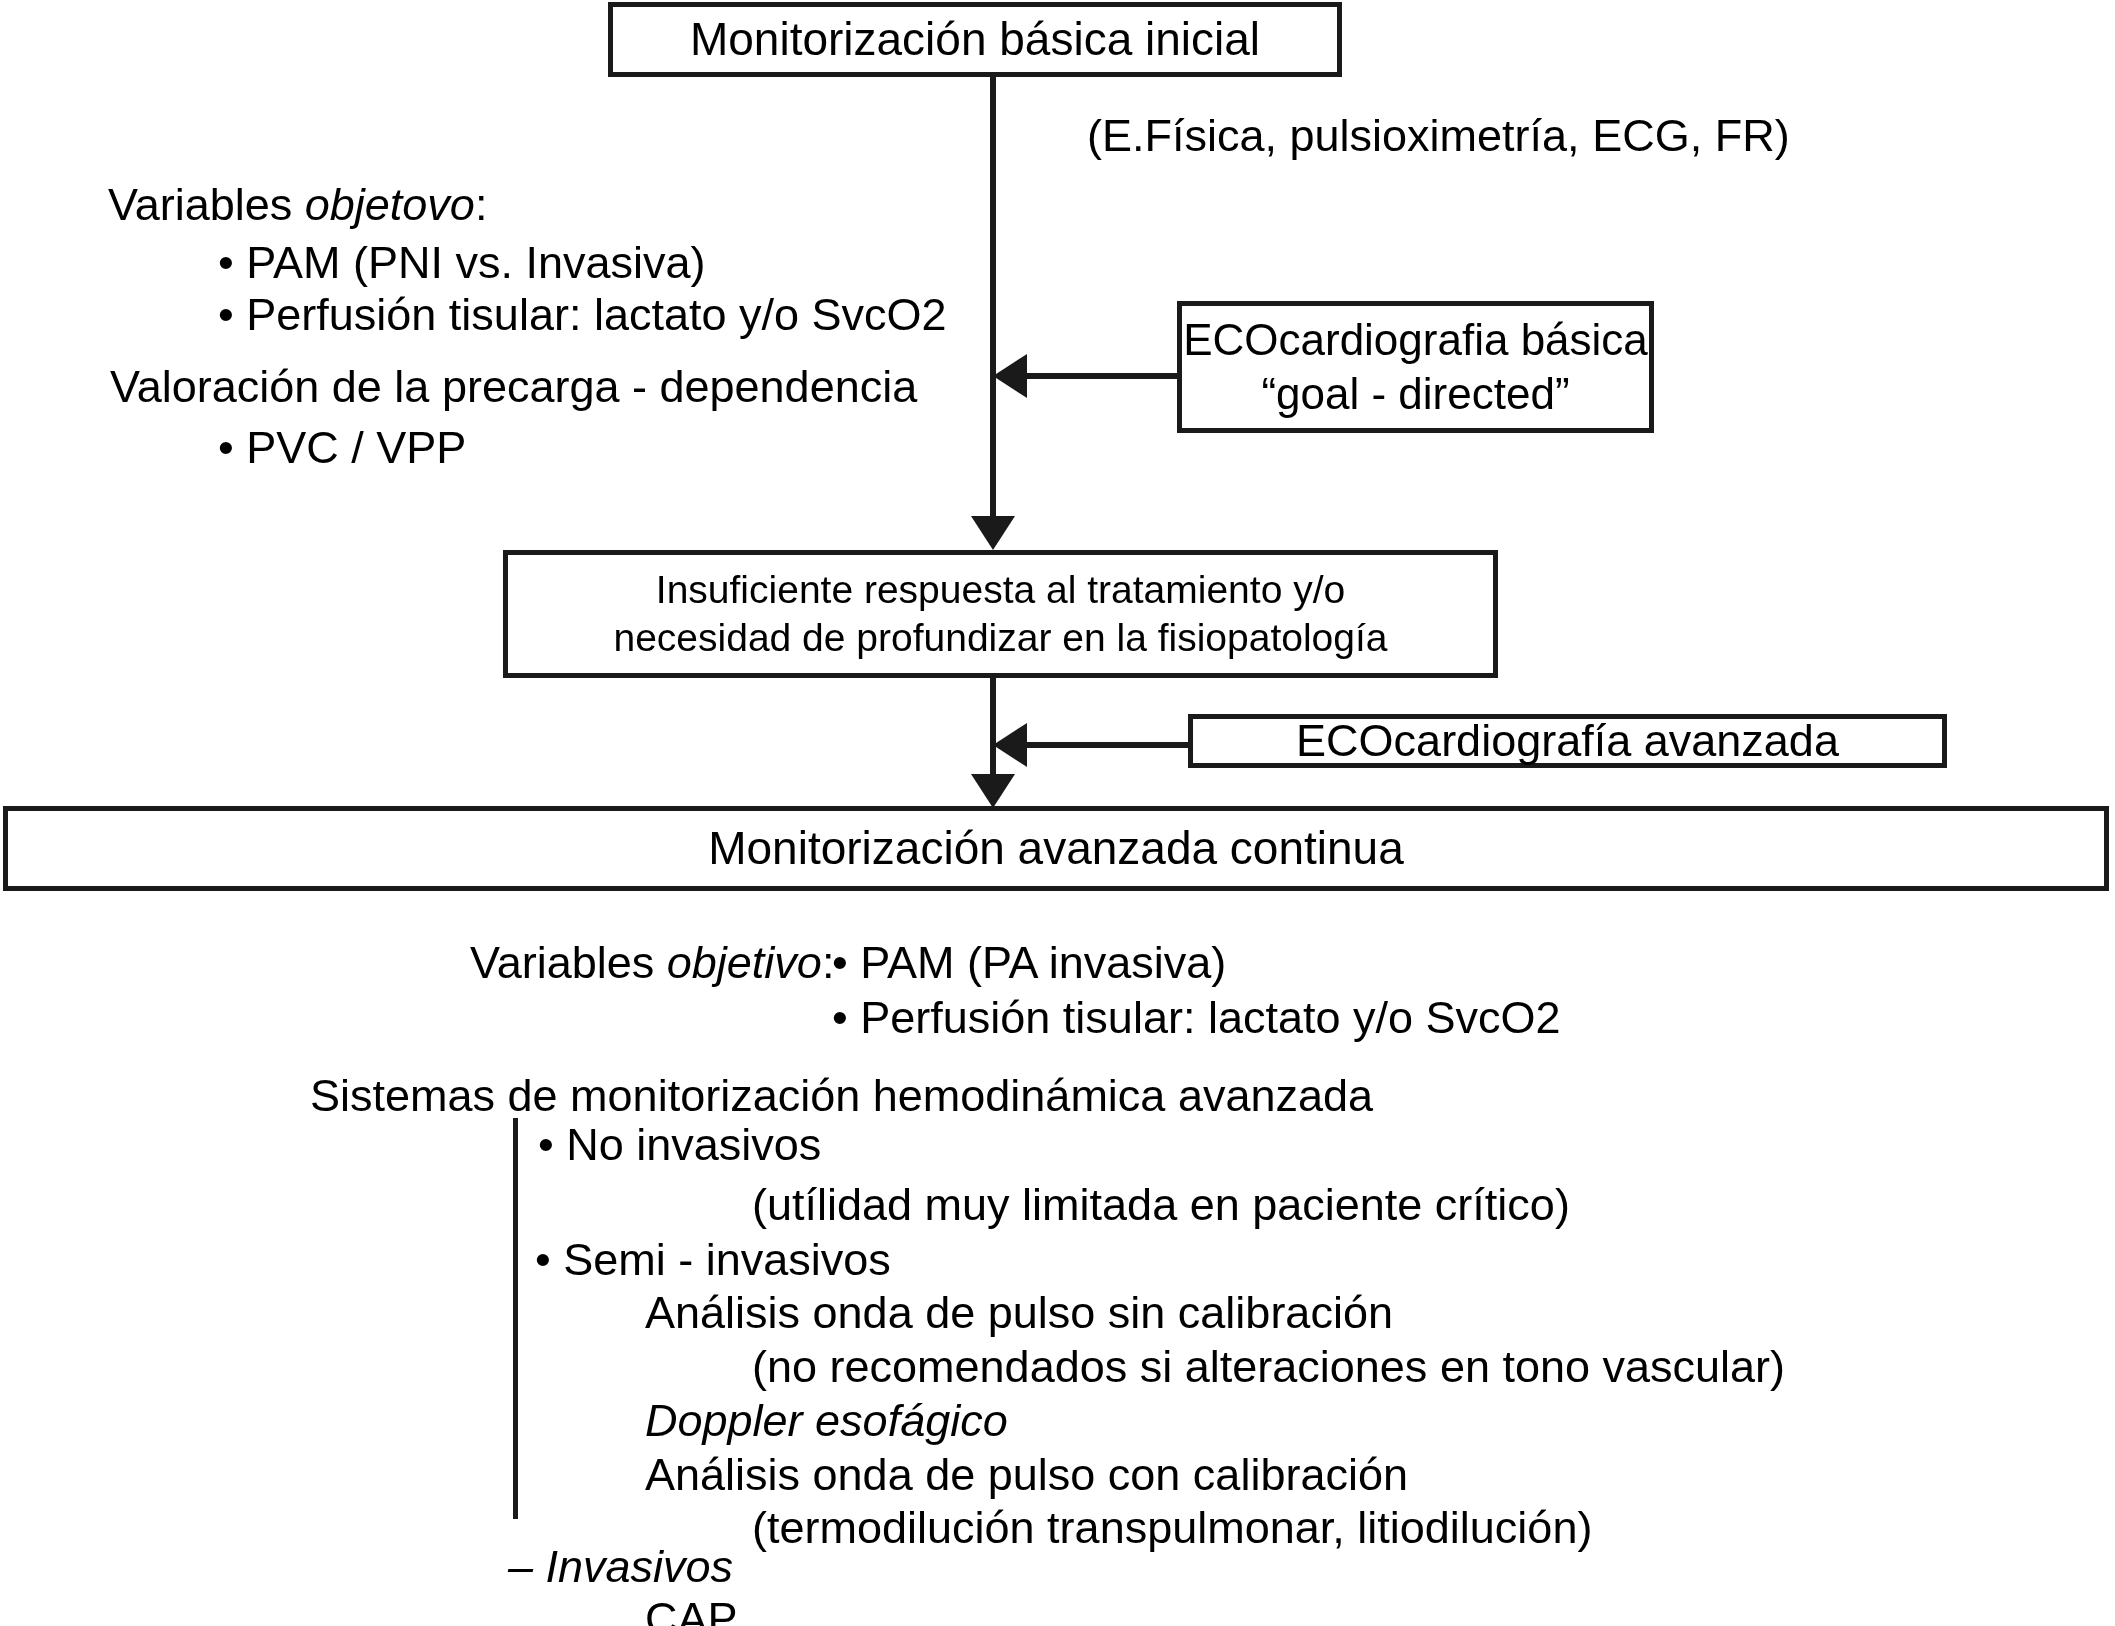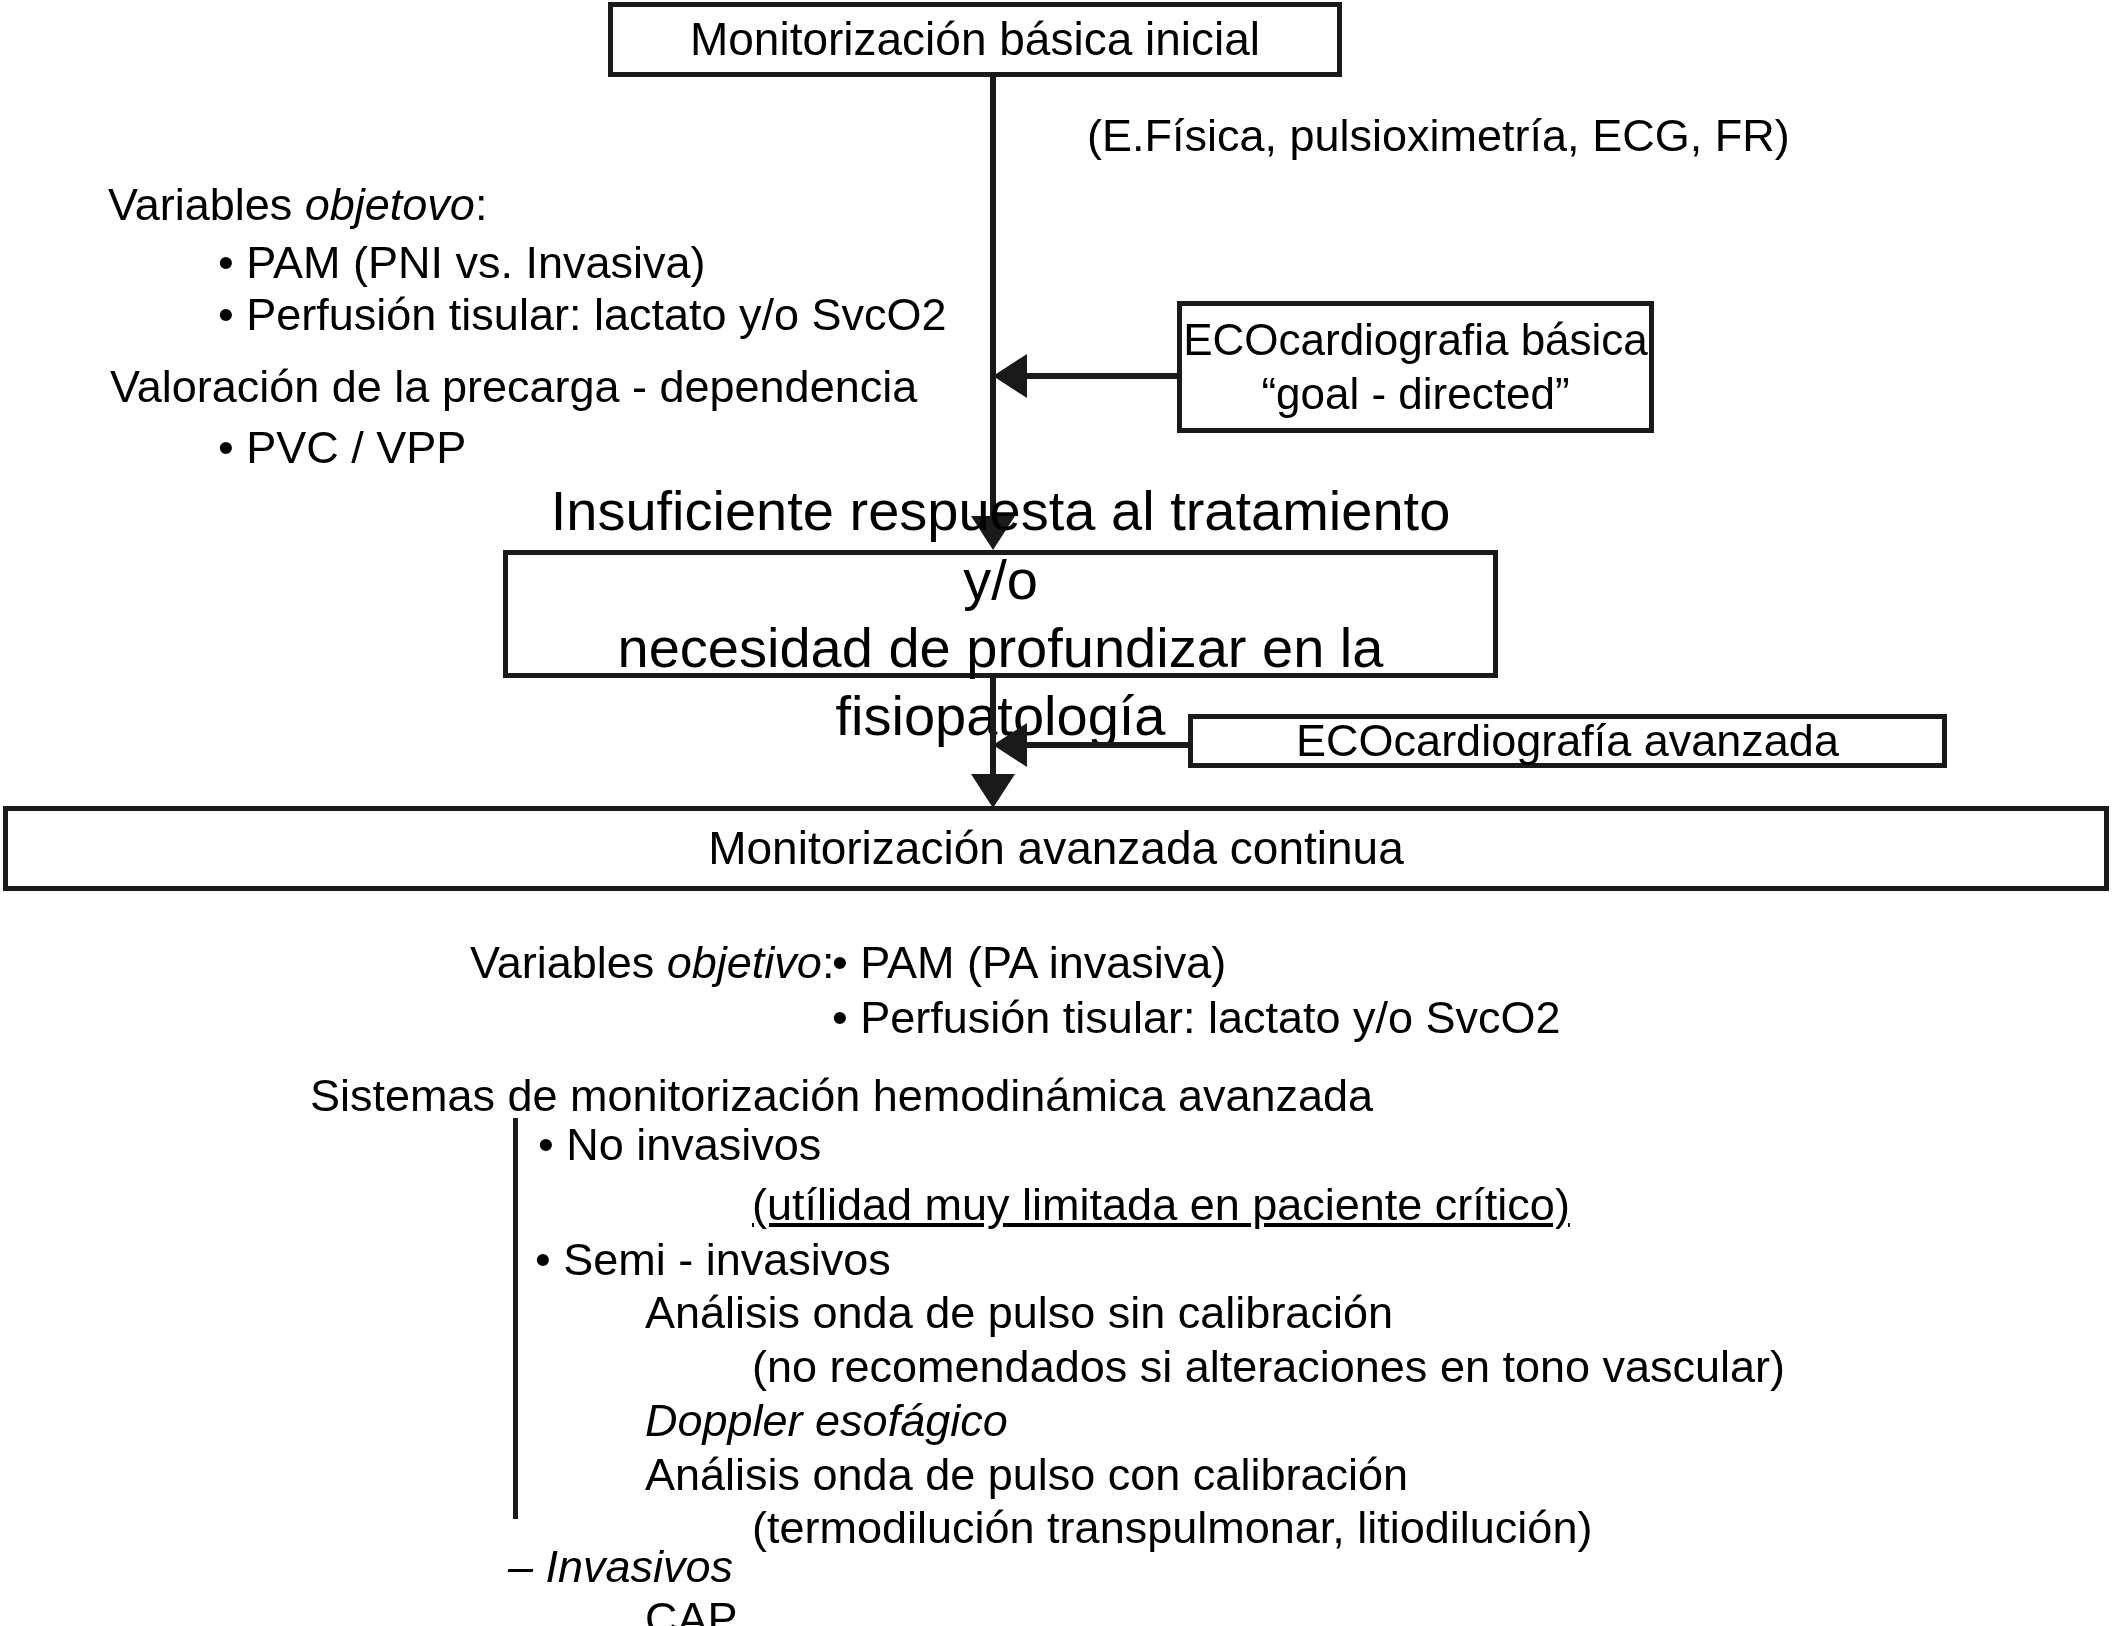--- a/index.html
+++ b/index.html
@@ -98,21 +98,21 @@
 
   <div class="box" style="left:1177px; top:301px; width:477px; height:132px; font-size:44px;">
     <span class="boxtext">
       <span>ECOcardiografia básica</span><br>
       <span>“goal - directed”</span>
     </span>
   </div>
   <div class="hline" style="left:1020px; top:373px; width:160px;"></div>
   <div class="arrow-left" style="left:993px; top:354px;"></div>
 
-  <div class="box" style="left:503px; top:550px; width:995px; height:128px; font-size:56px;">
+  <div class="box" style="left:503px; top:550px; width:995px; height:128px; font-size:39px;">
     <span class="boxtext">
       <span>Insuficiente respuesta al tratamiento y/o</span><br>
       <span>necesidad de profundizar en la fisiopatología</span>
     </span>
   </div>
 
   <div class="vline" style="left:990px; top:678px; height:124px;"></div>
   <div class="arrow-down" style="left:971px; top:774px;"></div>
 
   <div class="box" style="left:1188px; top:714px; width:759px; height:54px; font-size:45px;">
@@ -130,21 +130,21 @@
   </div>
 
   <div class="txt" style="left:832px; top:940px;">• PAM (PA invasiva)</div>
   <div class="txt" style="left:832px; top:995px;">• Perfusión tisular: lactato y/o SvcO2</div>
 
   <div class="txt" style="left:310px; top:1073px;">Sistemas de monitorización hemodinámica avanzada</div>
 
   <div class="listrule" style="left:513px; top:1118px; height:401px;"></div>
 
   <div class="txt" style="left:538px; top:1122px;">• No invasivos</div>
-  <div class="txt" style="left:752px; top:1182px;text-decoration:underline;">(utílidad muy limitada en paciente crítico)</div>
+  <div class="txt" style="left:752px; top:1182px;">(utílidad muy limitada en paciente crítico)</div>
   <div class="txt" style="left:535px; top:1237px;">• Semi - invasivos</div>
   <div class="txt" style="left:645px; top:1290px;">Análisis onda de pulso sin calibración</div>
   <div class="txt" style="left:752px; top:1344px;">(no recomendados si alteraciones en tono vascular)</div>
   <div class="txt" style="left:645px; top:1398px;font-style:italic;">Doppler esofágico</div>
   <div class="txt" style="left:645px; top:1452px;">Análisis onda de pulso con calibración</div>
   <div class="txt" style="left:752px; top:1505px;">(termodilución transpulmonar, litiodilución)</div>
   <div class="txt ital" style="left:508px; top:1544px;">– Invasivos</div>
   <div class="txt" style="left:645px; top:1596px;">CAP</div>
 
 </div>

